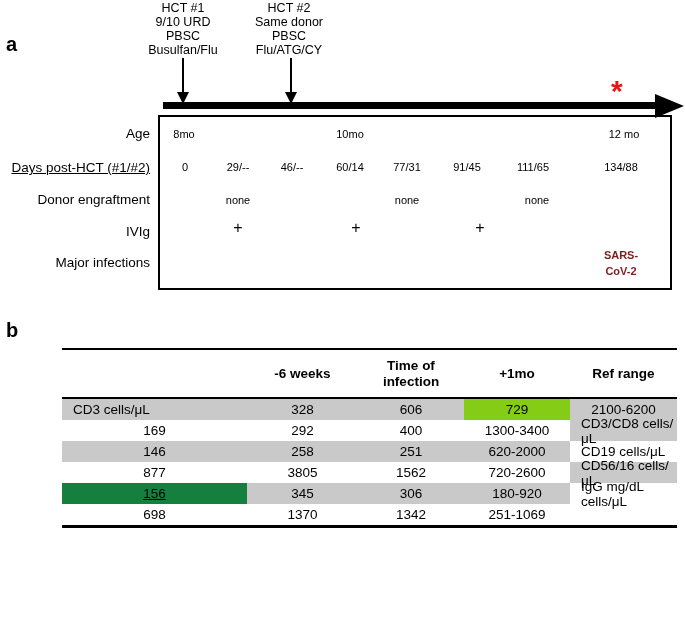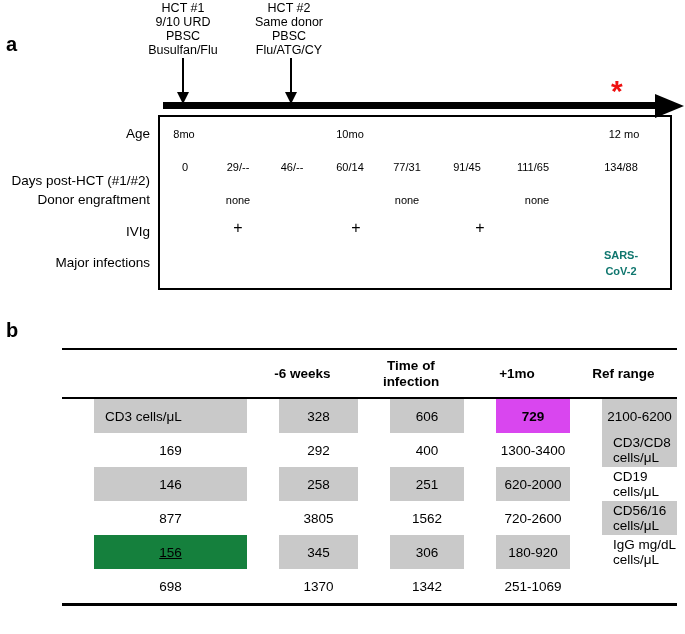--- a/index.html
+++ b/index.html
@@ -18,21 +18,21 @@
   .rowlab{width:150px;text-align:right;font-size:13.5px;line-height:16px;white-space:nowrap;}
   .cval{transform:translateX(-50%);font-size:11px;line-height:16px;white-space:nowrap;}
   .plus{font-size:16px;}
   .sars{font-weight:bold;text-align:center;white-space:pre-line;}
   .red{color:#ee1111;}
   
   .lab-table{display:grid;grid-template-columns:185px 111px 106px 106px 107px;
              border-top:2px solid #000;border-bottom:3px solid #000;font-size:13.5px;}
   .hcell{display:flex;align-items:center;justify-content:center;font-weight:bold;
          height:47px;border-bottom:2px solid #000;text-align:center;white-space:pre-line;line-height:16px;}
-  .cell{display:flex;align-items:center;justify-content:center;height:34px;margin-left:32px;}
+  .cell{display:flex;align-items:center;justify-content:center;height:21px;}
   .cell.lab{justify-content:flex-start;padding-left:11px;}
   .shaded{background:#c9c9c9;}
 </style>
 </head>
 <body>
 
 <div id="fig">
 
   <div class="abs panel-letter" style="left:6px;top:34px;">a</div>
 
@@ -56,21 +56,21 @@
   <div class="abs down-head" style="left:285px;top:92px;"></div>
 
   <div class="abs tl-bar" style="left:163px;top:102px;width:494px;"></div>
   <div class="abs tl-head" style="left:655px;top:94px;"></div>
 
   <div class="abs ast red" style="left: 611px; top: 76px; color: rgb(238, 17, 17);">*</div>
 
   <div class="abs tbox" style="left:158px;top:115px;width:510px;height:171px;"></div>
 
   <div class="abs rowlab" style="left:0;top:126px;">Age</div>
-  <div class="abs rowlab" style="left:0;top:173px;">Days post-HCT (#1/#2)</div>
+  <div class="abs rowlab" style="left:0;top:160px;text-decoration:underline;">Days post-HCT (#1/#2)</div>
   <div class="abs rowlab" style="left:0;top:224px;">IVIg</div>
   <div class="abs rowlab" style="left:0;top:192px;">Donor engraftment</div>
   <div class="abs rowlab" style="left:0;top:255px;">Major infections</div>
 
   <div class="abs cval" style="left:184px;top:126px;">8mo</div>
   <div class="abs cval" style="left:350px;top:126px;">10mo</div>
   <div class="abs cval" style="left:624px;top:126px;">12 mo</div>
 
   <div class="abs cval" style="left:185px;top:159px;">0</div>
   <div class="abs cval" style="left:238px;top:159px;">29/--</div>
@@ -82,38 +82,38 @@
   <div class="abs cval" style="left:621px;top:159px;">134/88</div>
 
   <div class="abs cval" style="left:238px;top:192px;">none</div>
   <div class="abs cval" style="left:407px;top:192px;">none</div>
   <div class="abs cval" style="left:537px;top:192px;">none</div>
 
   <div class="abs cval plus" style="left:238px;top:220px;">+</div>
   <div class="abs cval plus" style="left:356px;top:220px;">+</div>
   <div class="abs cval plus" style="left:480px;top:220px;">+</div>
 
-  <div class="abs cval sars red" style="left: 621px; top: 247px; color: #0f766e;">SARS-
+  <div class="abs cval sars red" style="left: 621px; top: 247px; color: #7f1d1d;">SARS-
 CoV-2</div>
 
   <div class="abs panel-letter" style="left:6px;top:320px;">b</div>
 
   <div class="abs lab-table" style="left:62px;top:348px;width:615px;">
 
     <div class="hcell"></div>
     <div class="hcell">-6 weeks</div>
     <div class="hcell">Time of
 infection</div>
     <div class="hcell">+1mo</div>
     <div class="hcell">Ref range</div>
 
     <div class="cell lab shaded" style="background: rgb(201, 201, 201);">CD3 cells/μL</div>
     <div class="cell shaded" style="background: rgb(201, 201, 201);">328</div>
     <div class="cell shaded" style="background: rgb(201, 201, 201);">606</div>
-    <div class="cell shaded" style="background: #d946ef; font-weight: bold;">729</div>
+    <div class="cell shaded" style="background: #84cc16;">729</div>
     <div class="cell shaded" style="background: rgb(201, 201, 201);">2100-6200</div>
 
     <div class="cell">169</div>
     <div class="cell">292</div>
     <div class="cell">400</div>
     <div class="cell">1300-3400</div>
 
     <div class="cell lab shaded" style="background: rgb(201, 201, 201);">CD3/CD8 cells/μL</div>
     <div class="cell shaded" style="background: rgb(201, 201, 201);">146</div>
     <div class="cell shaded" style="background: rgb(201, 201, 201);">258</div>

